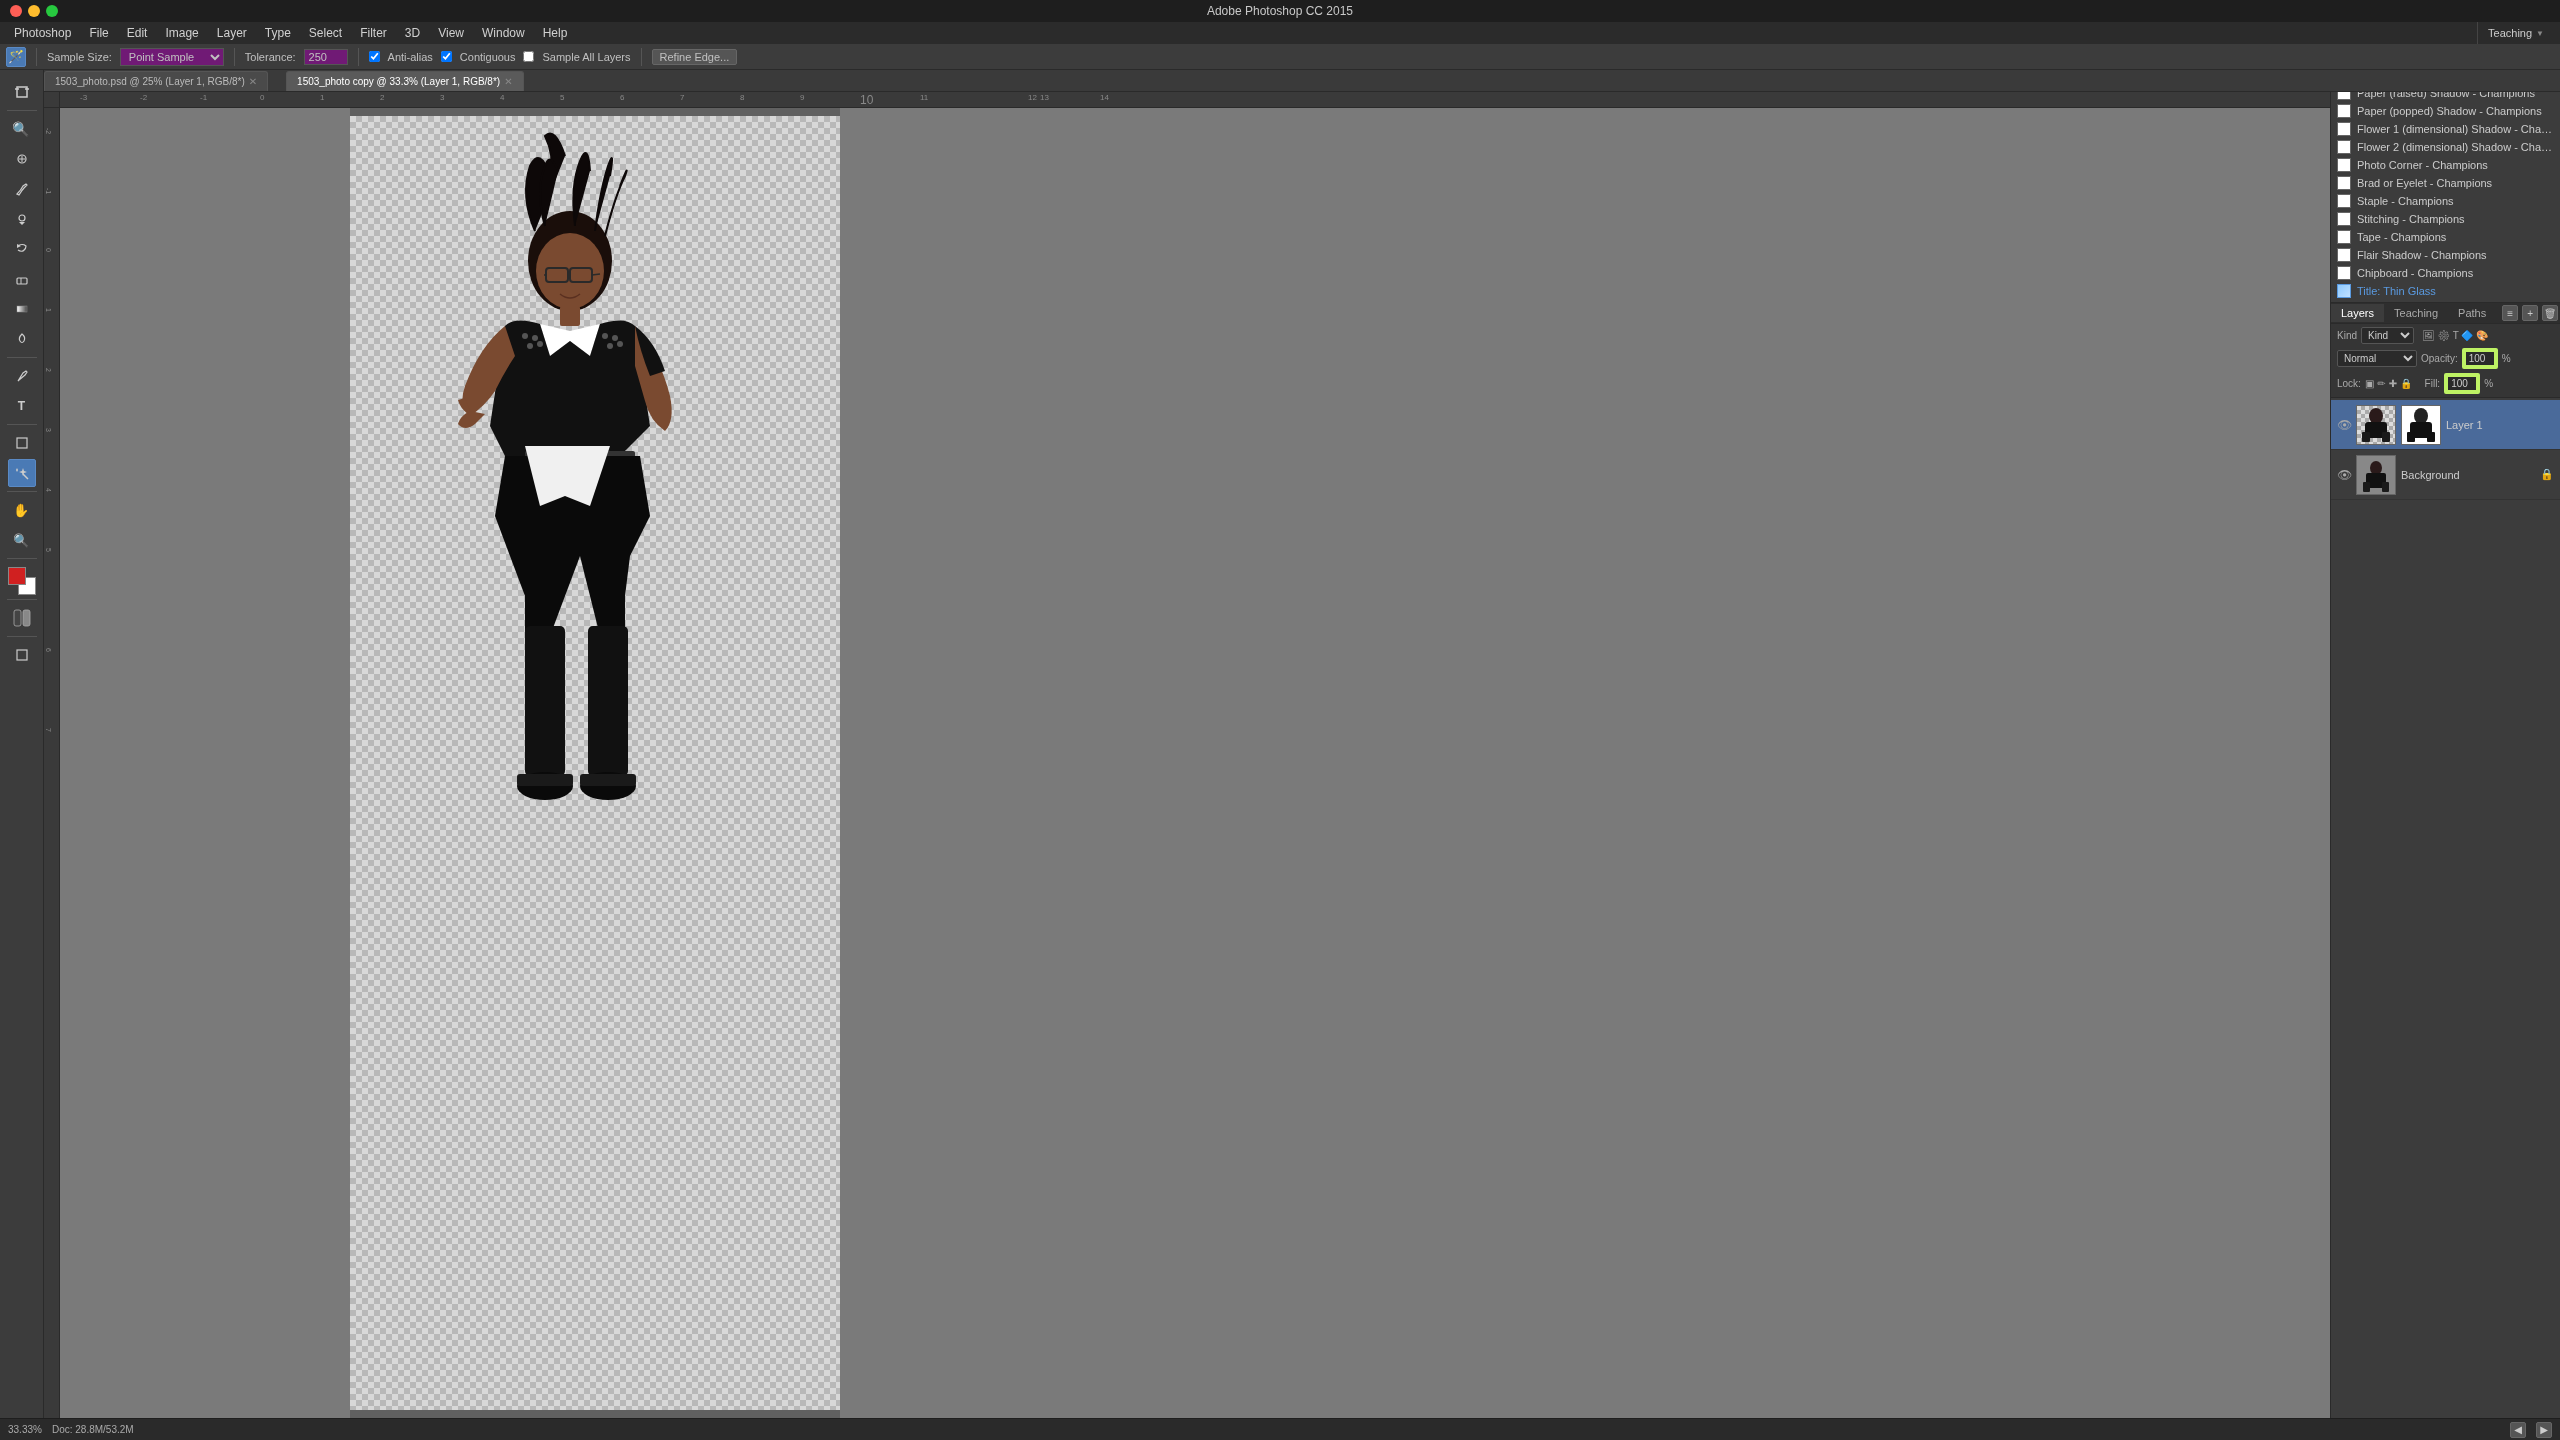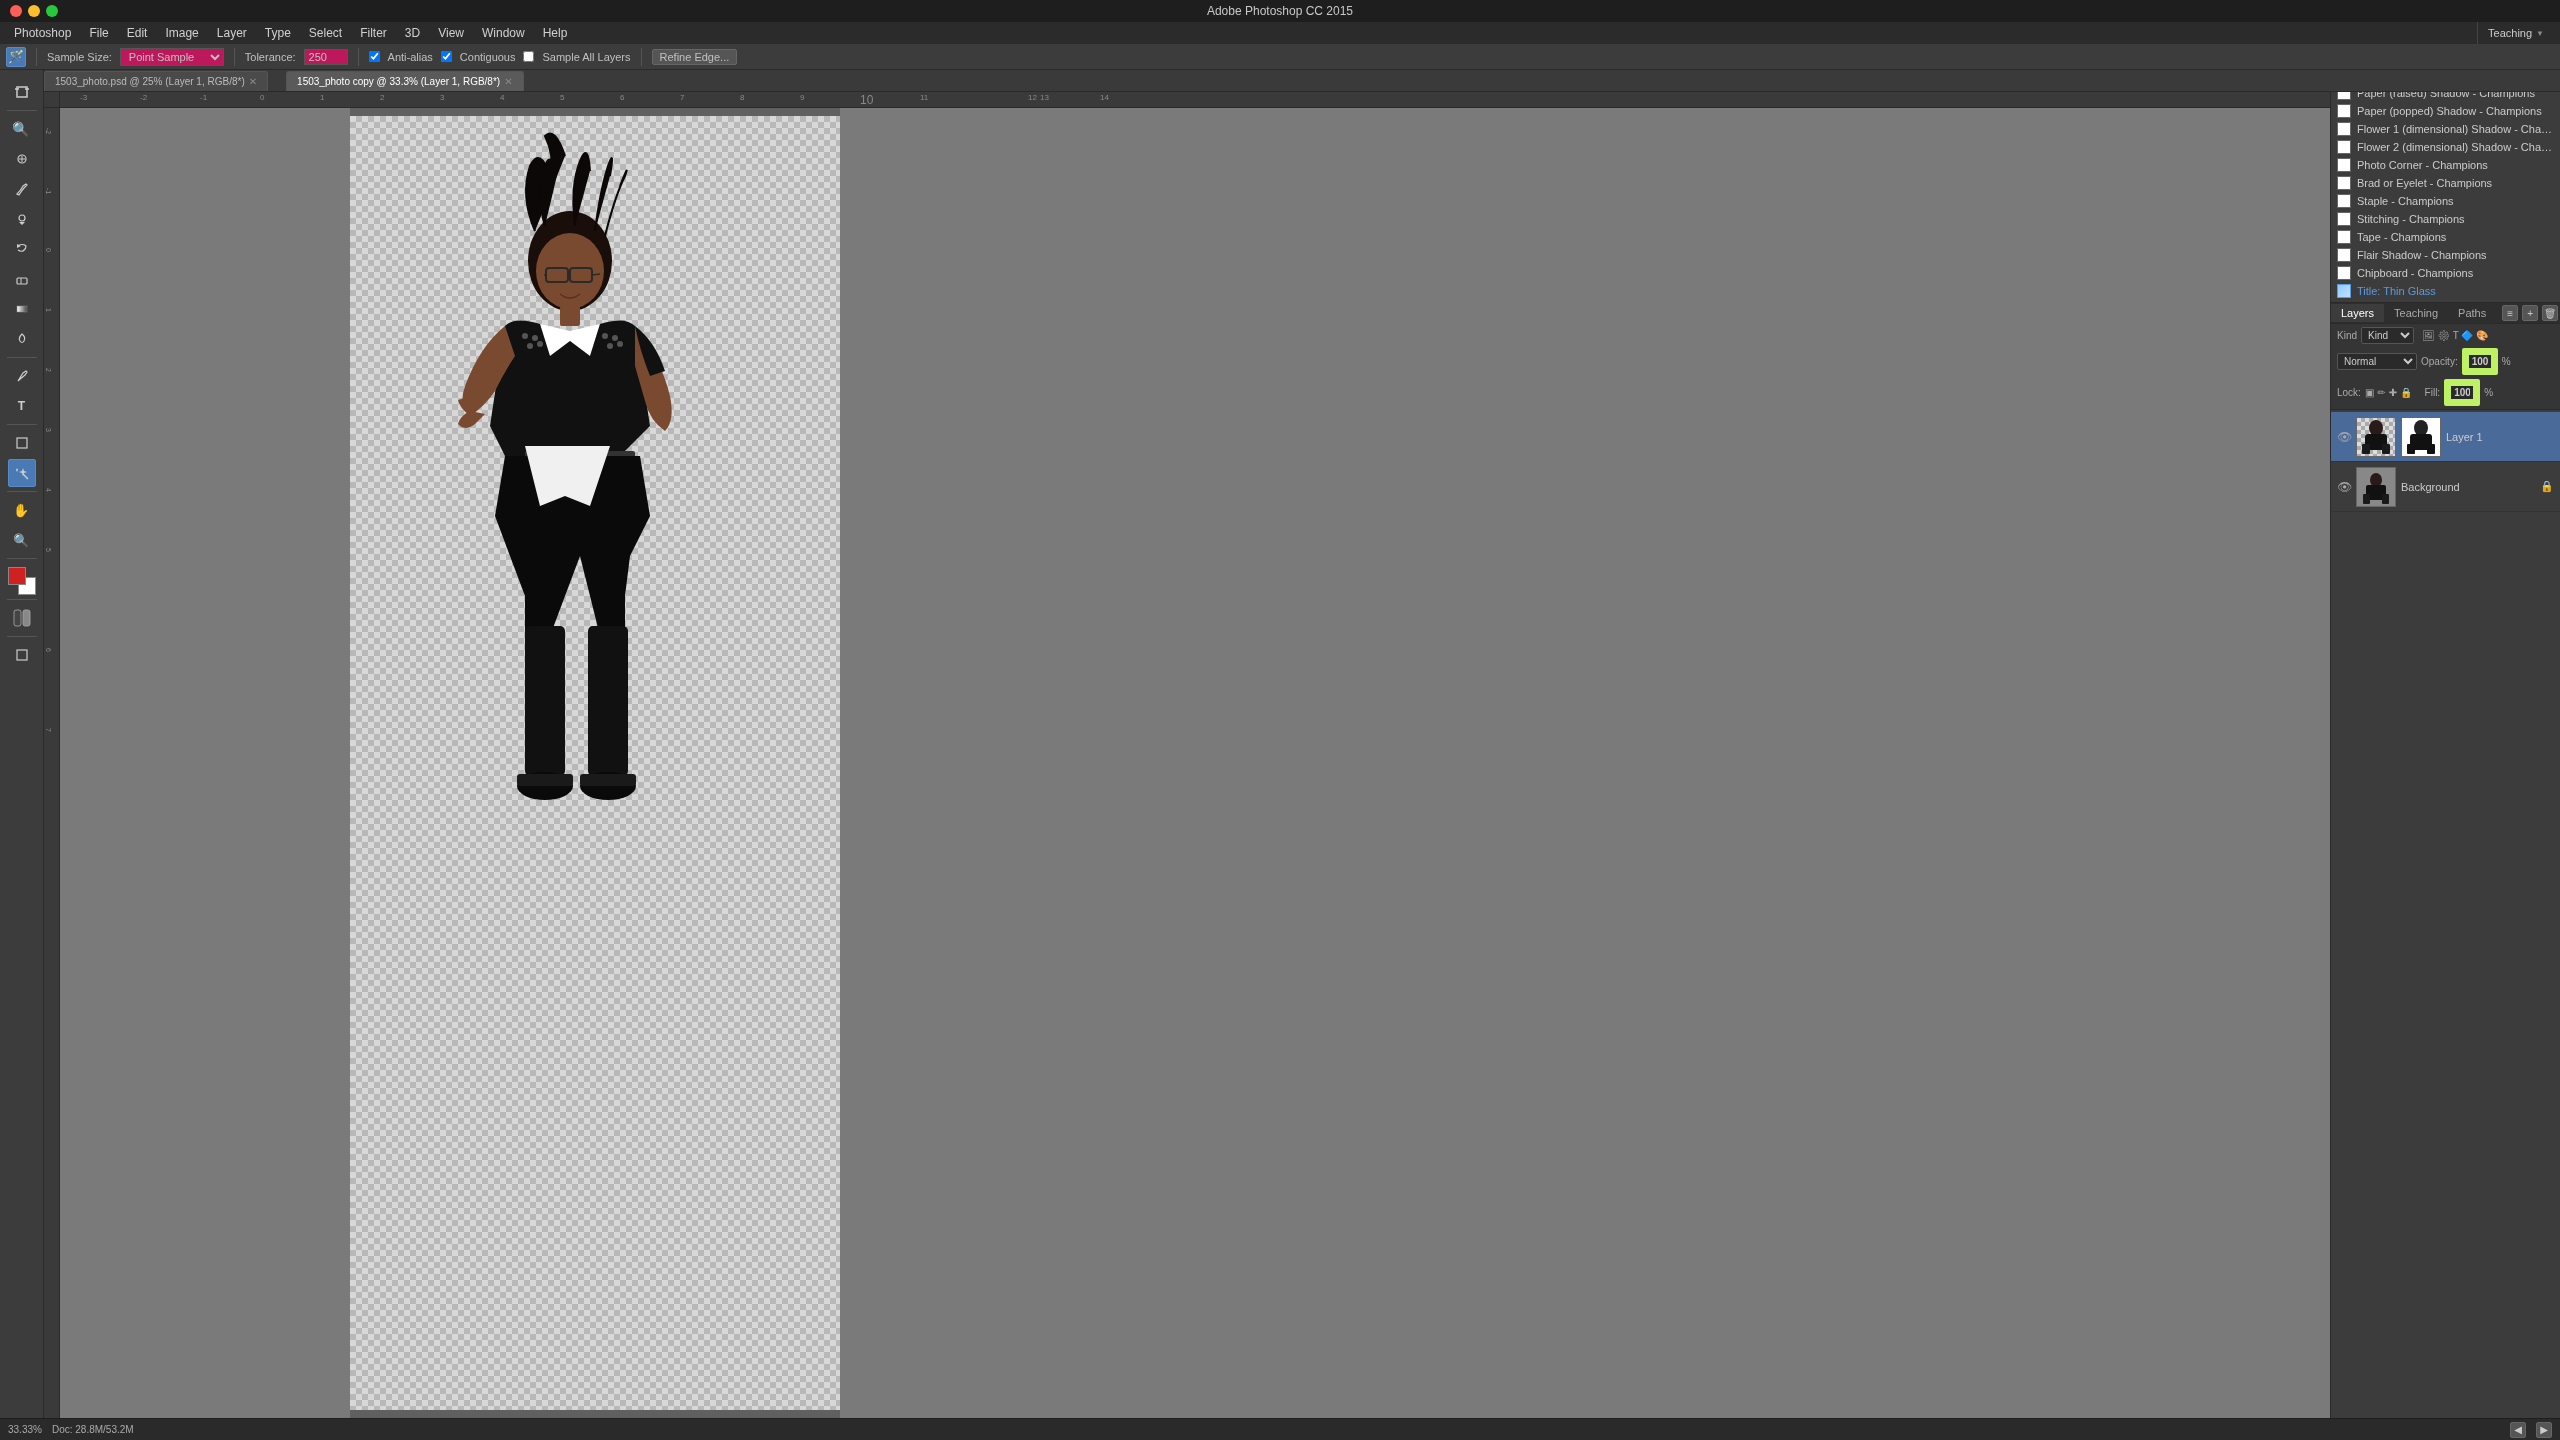--- a/index.html
+++ b/index.html
@@ -77,21 +77,21 @@
       gap: 8px;
       z-index: 100;
     }
     .toolbar-label {
       font-size: 11px;
       color: #c0c0c0;
     }
     .toolbar-value {
       font-size: 11px;
       color: #c0c0c0;
-      background: #be185d;
+      background: #701a75;
       border: 1px solid #555;
       padding: 1px 4px;
       border-radius: 0;
     }
     .toolbar-checkbox-group {
       display: flex;
       align-items: center;
       gap: 8px;
     }
     .toolbar-checkbox-group input[type=checkbox] {
@@ -314,25 +314,24 @@
       border: 1px solid #555;
       color: #ccc;
       padding: 1px 2px;
       border-radius: 2px;
       cursor: pointer;
     }
     .lc-value {
       font-size: 10px;
       color: #ccc;
       background: #2a2a2a;
-      border: 7px solid #bef264;
+      border: 4px solid #bef264;
       padding: 1px 3px;
       border-radius: 2px;
       width: 40px;
-      font-weight: bold;
     }
     .lock-icons {
       display: flex;
       gap: 3px;
       align-items: center;
     }
     .lock-icon {
       font-size: 10px;
       color: #aaa;
       cursor: pointer;

